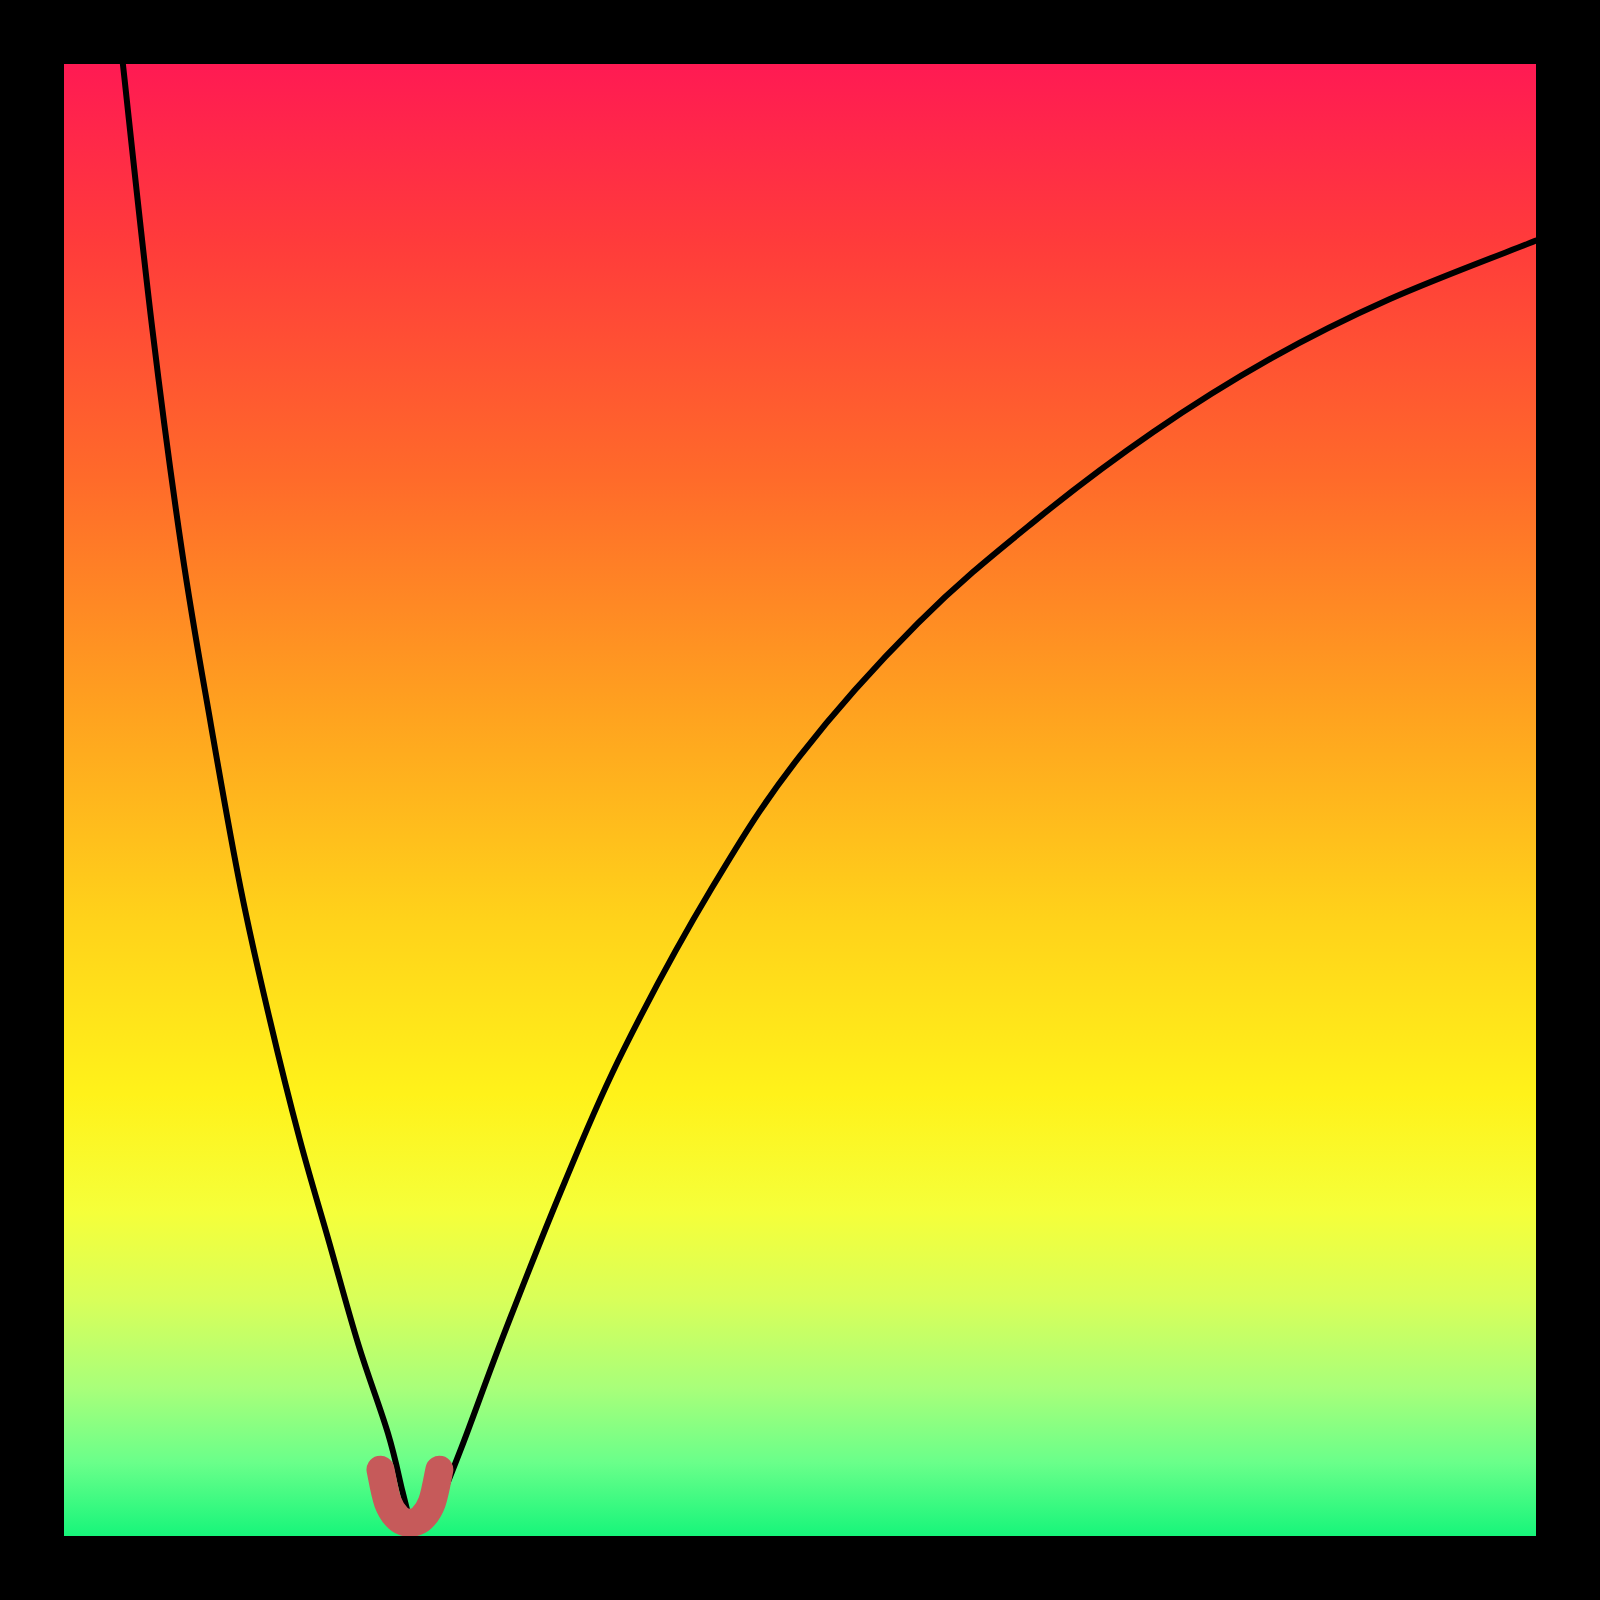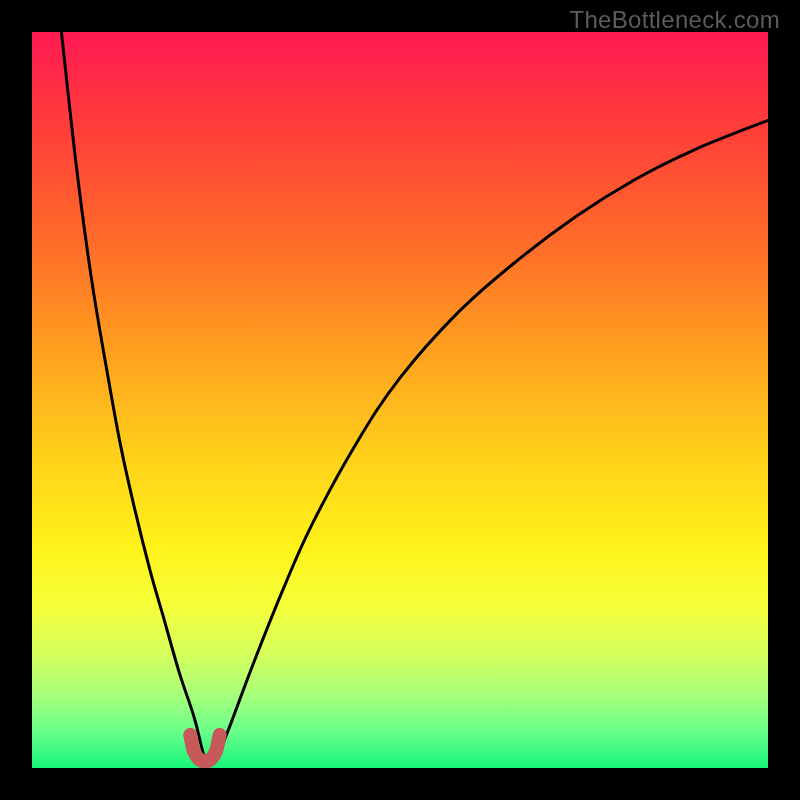--- a/index.html
+++ b/index.html
@@ -53,21 +53,20 @@
     left: 0;
     top: 0;
     width: 736px;
     height: 736px;
   }
 </style>
 </head>
 <body>
 
 <div class="frame">
-  <div class="watermark">TheBottleneck.com</div>
 
   <div class="plot-area">
     <svg class="curves" viewBox="0 0 736 736" preserveAspectRatio="none">
       <path id="series-0" fill="none" stroke="#000000" stroke-width="3" stroke-linecap="round" d="M 29.44 0 C 32.0896 23.846400000000003, 38.8608 88.76160000000002, 44.16 132.48000000000002 C 49.459199999999996 176.19840000000002, 53.5808 207.1104, 58.88 242.88 C 64.17920000000001 278.64959999999996, 68.30080000000001 300.7296, 73.60000000000001 331.2 C 78.89920000000001 361.6704, 83.0208 385.66400000000004, 88.32 412.16 C 93.61919999999999 438.656, 97.74080000000001 455.87840000000006, 103.04 478.40000000000003 C 108.3392 500.9216, 112.4608 517.408, 117.76 537.28 C 123.0592 557.1519999999999, 127.18079999999999 570.2528, 132.48 588.8 C 137.7792 607.3471999999999, 141.9008 623.0975999999999, 147.20000000000002 640.3199999999999 C 152.49920000000003 657.5423999999999, 157.94559999999998 671.232, 161.92 684.48 C 165.8944 697.7280000000001, 167.2928 705.9712, 169.28 713.92 C 171.2672 721.8688, 172.2976 725.9904, 172.95999999999998 728.64"></path>
       <path id="series-1" fill="none" stroke="#000000" stroke-width="3" stroke-linecap="round" d="M 184 728.64 C 186.6496 722.016, 192.09600000000003 709.0624, 198.72000000000003 691.84 C 205.34400000000002 674.6176, 211.5264 656.8064, 220.79999999999998 632.96 C 230.07359999999997 609.1136, 239.6416 584.5312, 250.24 559.36 C 260.83840000000004 534.1888, 266.432 519.616, 279.68 493.12 C 292.928 466.624, 307.94239999999996 438.656, 323.84 412.16 C 339.7376 385.66400000000004, 349.4528 369.7664, 368 345.91999999999996 C 386.5472 322.07359999999994, 405.6832 300.8768, 426.88 279.68 C 448.0768 258.4832, 464.56320000000005 245.38240000000002, 485.76000000000005 228.16000000000003 C 506.95680000000004 210.93760000000003, 523.4432 198.57280000000003, 544.64 184 C 565.8367999999999 169.42719999999997, 582.3232 159.12319999999994, 603.52 147.19999999999993 C 624.7167999999999 135.27679999999992, 638.5536 128.35839999999996, 662.4 117.75999999999999 C 686.2464 107.1616, 722.752 93.61920000000003, 736 88.32000000000005"></path>
       <path id="series-2" fill="none" stroke="#c65a5a" stroke-width="14" stroke-linecap="round" stroke-linejoin="round" d="M 158.24 702.88 C 158.9024 705.79456, 160.33024 714.70016, 161.92 719.072 C 163.50975999999997 723.44384, 165.08479999999997 725.31328, 167.07199999999997 727.168 C 169.05919999999998 729.02272, 170.84032 729.376, 172.95999999999998 729.376 C 175.07967999999997 729.376, 176.86079999999998 729.02272, 178.84799999999998 727.168 C 180.8352 725.31328, 182.41024 723.44384, 184 719.072 C 185.58976 714.70016, 187.01760000000002 705.79456, 187.68 702.88"></path>
     </svg>
   </div>
 </div>
 

